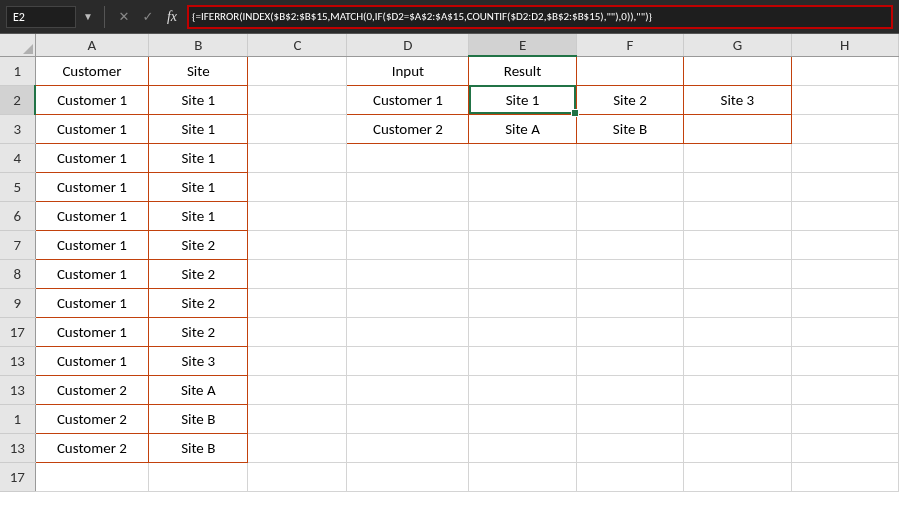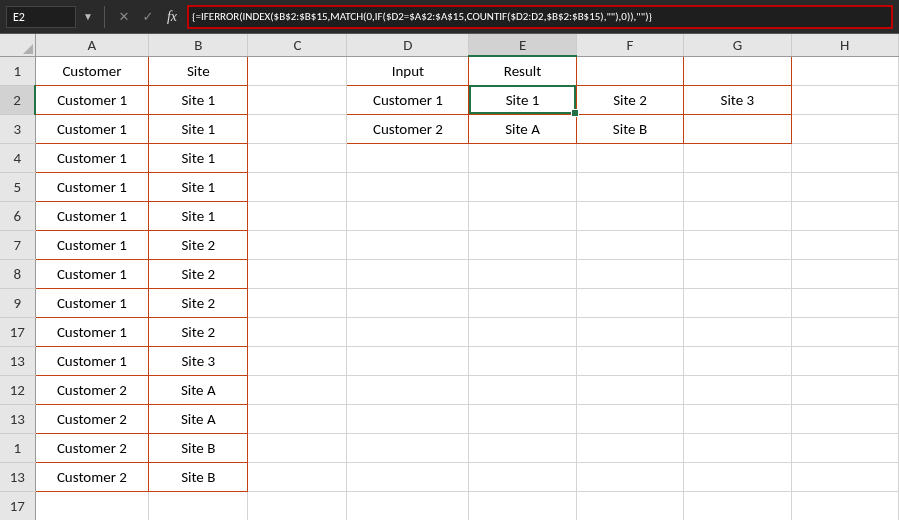--- a/index.html
+++ b/index.html
@@ -240,31 +240,20 @@
             <td class="cell bordered">Customer 1</td>
             <td class="cell bordered">Site 3</td>
             <td class="cell"></td>
             <td class="cell"></td>
             <td class="cell"></td>
             <td class="cell"></td>
             <td class="cell"></td>
             <td class="cell"></td>
           </tr>
           <tr>
-            <th class="row-head">12</th>
-            <td class="cell bordered">Customer 2</td>
-            <td class="cell bordered">Site A</td>
-            <td class="cell"></td>
-            <td class="cell"></td>
-            <td class="cell"></td>
-            <td class="cell"></td>
-            <td class="cell"></td>
-            <td class="cell"></td>
-          </tr>
-          <tr>
             <th class="row-head">13</th>
             <td class="cell bordered">Customer 2</td>
             <td class="cell bordered">Site A</td>
             <td class="cell"></td>
             <td class="cell"></td>
             <td class="cell"></td>
             <td class="cell"></td>
             <td class="cell"></td>
             <td class="cell"></td>
           </tr>

